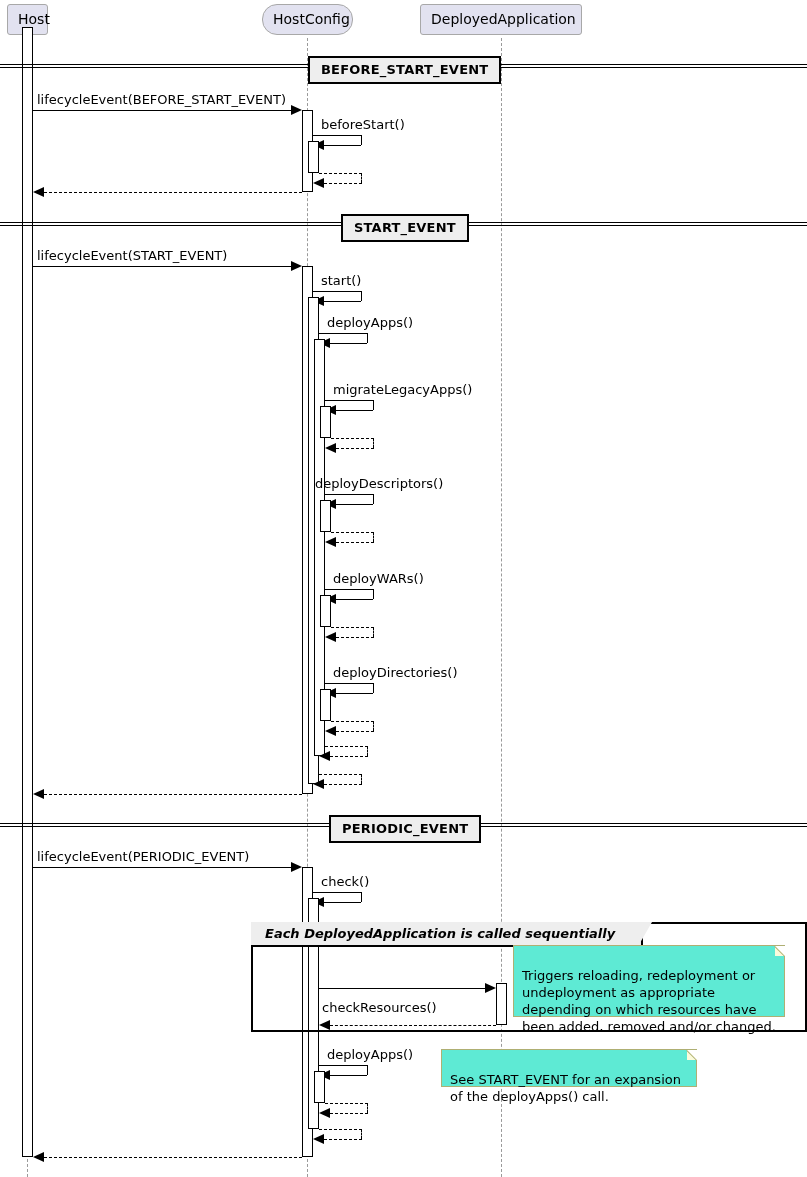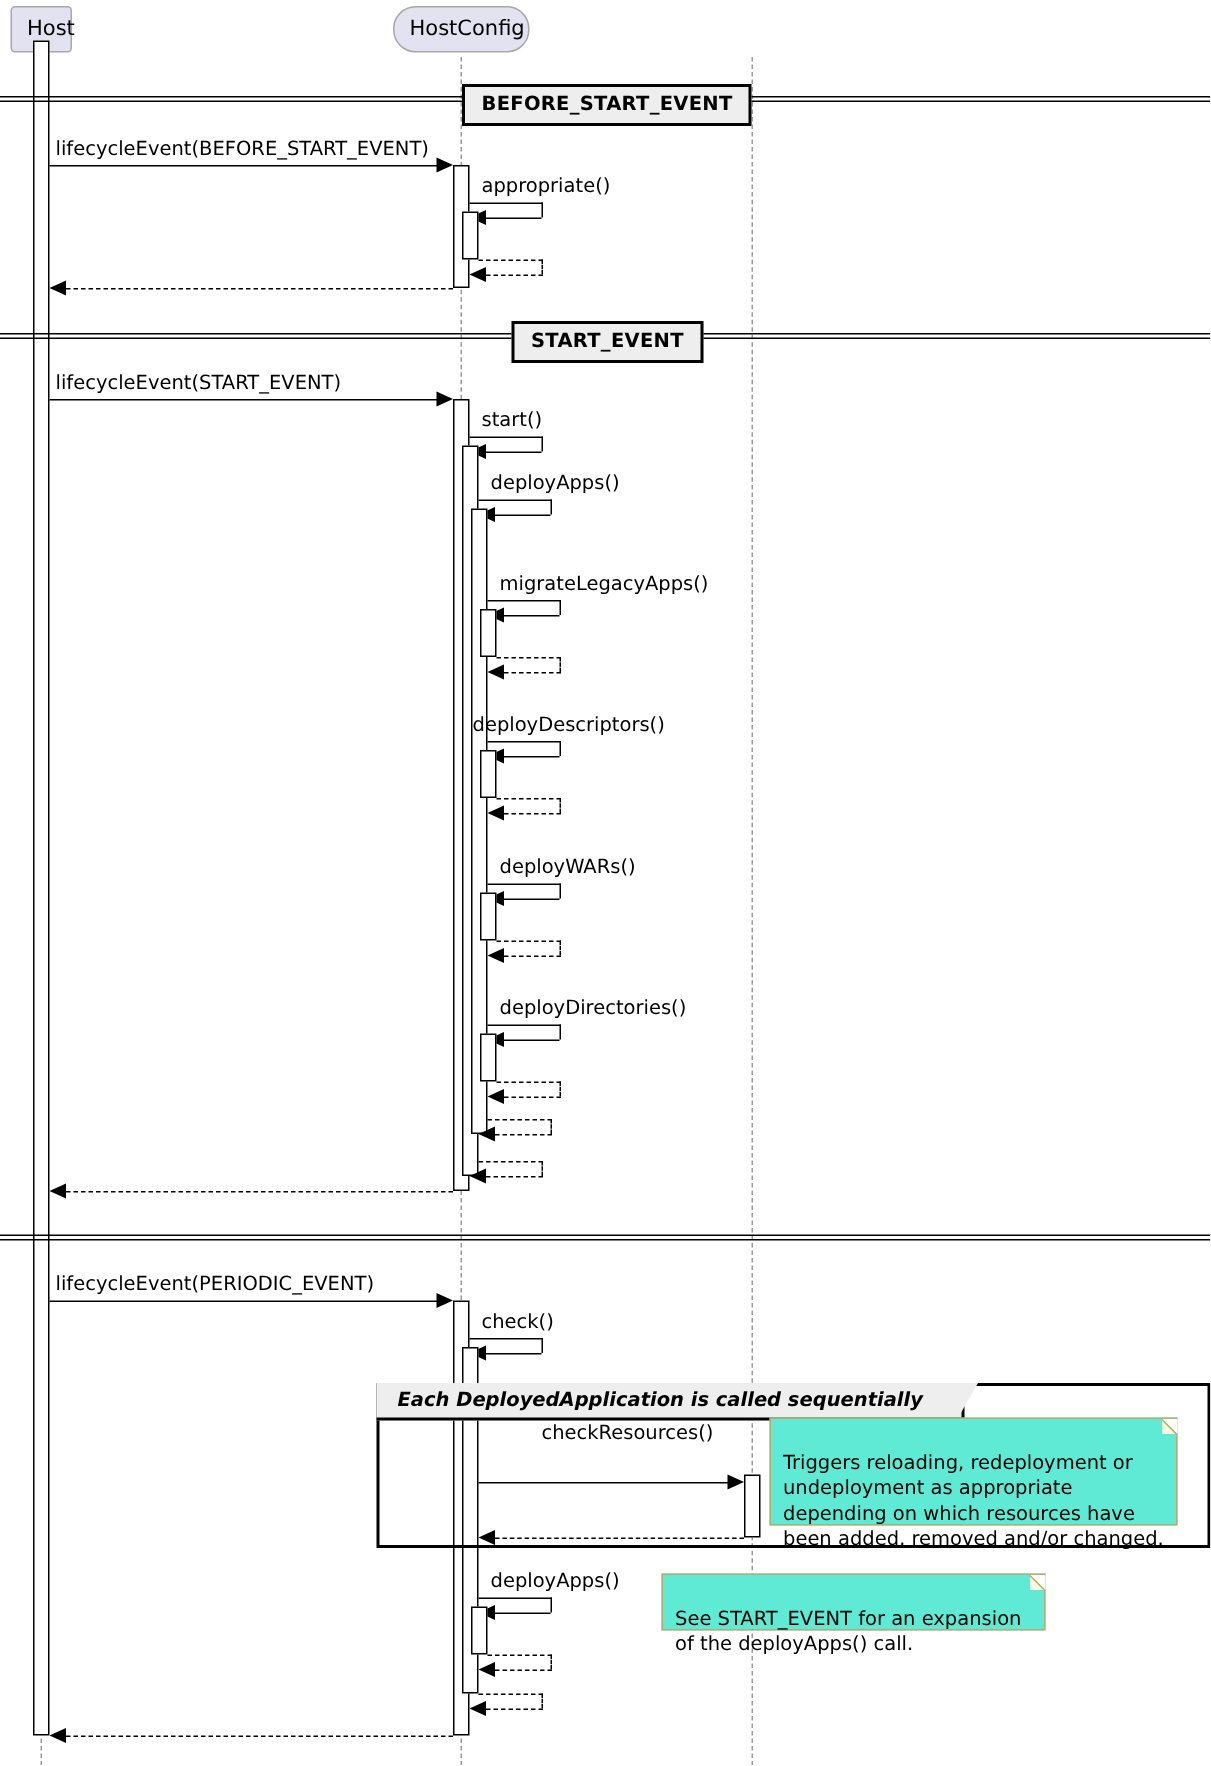--- a/index.html
+++ b/index.html
@@ -163,35 +163,38 @@
   <div class="lifeline" style="left:27px; top:38px; height:1139px;"></div>
   <div class="lifeline" style="left:307px; top:38px; height:1139px;"></div>
   <div class="lifeline" style="left:501px; top:38px; height:1139px;"></div>
 
   <div class="participant" style="left:7px; top:4px; width:41px;">
     <span>Host</span>
   </div>
   <div class="participant" style="left:262px; top:4px; width:91px;border-radius:15px;">
     <span>HostConfig</span>
   </div>
+  <div class="participant" style="left:420px; top:4px; width:162px;">
+    <span>DeployedApplication</span>
+  </div>
 
   <div class="activation" style="left:22px; top:27px; width:11px; height:1130px;"></div>
 
   <div class="divider-rail" style="top:64px;"></div>
   <div class="divider-box" style="left:308px; top:56px;">
     <span>BEFORE_START_EVENT</span>
   </div>
 
   <div class="msg-label" style="left:37px; top:92px;">lifecycleEvent(BEFORE_START_EVENT)</div>
   <div class="msg-line" style="left:33px; top:110px; width:263px;"></div>
   <div class="arrow-right" style="left:291px; top:105px;"></div>
 
   <div class="activation" style="left:302px; top:110px; width:11px; height:82px;"></div>
 
-  <div class="msg-label" style="left:321px; top:117px;">appropriate()</div>
+  <div class="msg-label" style="left:321px; top:117px;">beforeStart()</div>
   <div class="msg-line" style="left:313px; top:135px; width:49px;"></div>
   <div class="msg-vert" style="left:361px; top:135px; height:10px;"></div>
   <div class="msg-line" style="left:318px; top:145px; width:43px;"></div>
   <div class="arrow-left" style="left:313px; top:140px;"></div>
 
   <div class="activation" style="left:308px; top:141px; width:11px; height:32px;"></div>
 
   <div class="msg-line dashed" style="left:319px; top:173px; width:43px;"></div>
   <div class="msg-vert dashed" style="left:361px; top:173px; height:10px;"></div>
   <div class="msg-line dashed" style="left:324px; top:183px; width:38px;"></div>
@@ -286,20 +289,23 @@
 
   <div class="msg-line dashed" style="left:319px; top:774px; width:43px;"></div>
   <div class="msg-vert dashed" style="left:361px; top:774px; height:10px;"></div>
   <div class="msg-line dashed" style="left:324px; top:784px; width:38px;"></div>
   <div class="arrow-left" style="left:313px; top:779px;"></div>
 
   <div class="msg-line dashed" style="left:44px; top:794px; width:258px;"></div>
   <div class="arrow-left" style="left:33px; top:789px;"></div>
 
   <div class="divider-rail" style="top:823px;"></div>
+  <div class="divider-box" style="left:329px; top:815px;">
+    <span>PERIODIC_EVENT</span>
+  </div>
 
   <div class="msg-label" style="left:37px; top:849px;">lifecycleEvent(PERIODIC_EVENT)</div>
   <div class="msg-line" style="left:33px; top:867px; width:263px;"></div>
   <div class="arrow-right" style="left:291px; top:862px;"></div>
 
   <div class="activation" style="left:302px; top:867px; width:11px; height:290px;"></div>
 
   <div class="msg-label" style="left:321px; top:874px;">check()</div>
   <div class="msg-line" style="left:313px; top:892px; width:49px;"></div>
   <div class="msg-vert" style="left:361px; top:892px; height:10px;"></div>
@@ -307,21 +313,21 @@
   <div class="arrow-left" style="left:313px; top:897px;"></div>
 
   <div class="activation" style="left:308px; top:898px; width:11px; height:231px;"></div>
 
   <div class="group-frame" style="left:251px; top:922px; width:556px; height:110px;"></div>
   <div class="group-tab" style="left:251px; top:922px;font-style:italic;">
     <span>Each DeployedApplication is called sequentially</span>
   </div>
   <div class="group-tab-corner" style="left:640px; top:922px; border-top:21px solid #EEEEEE; border-right:12px solid transparent;"></div>
 
-  <div class="msg-label" style="left:322px; top:948px;margin-left:39px;">checkResources()</div>
+  <div class="msg-label" style="left:322px; top:1000px;">checkResources()</div>
   <div class="msg-line" style="left:319px; top:988px; width:172px;"></div>
   <div class="arrow-right" style="left:485px; top:983px;"></div>
 
   <div class="activation" style="left:496px; top:983px; width:11px; height:42px;"></div>
 
   <div class="msg-line dashed" style="left:330px; top:1025px; width:166px;"></div>
   <div class="arrow-left" style="left:319px; top:1020px;"></div>
 
   <div class="note" style="left:513px; top:945px; width:272px; height:72px;">
     <span>Triggers reloading, redeployment or undeployment as appropriate depending on which resources have been added, removed and/or changed.</span>

